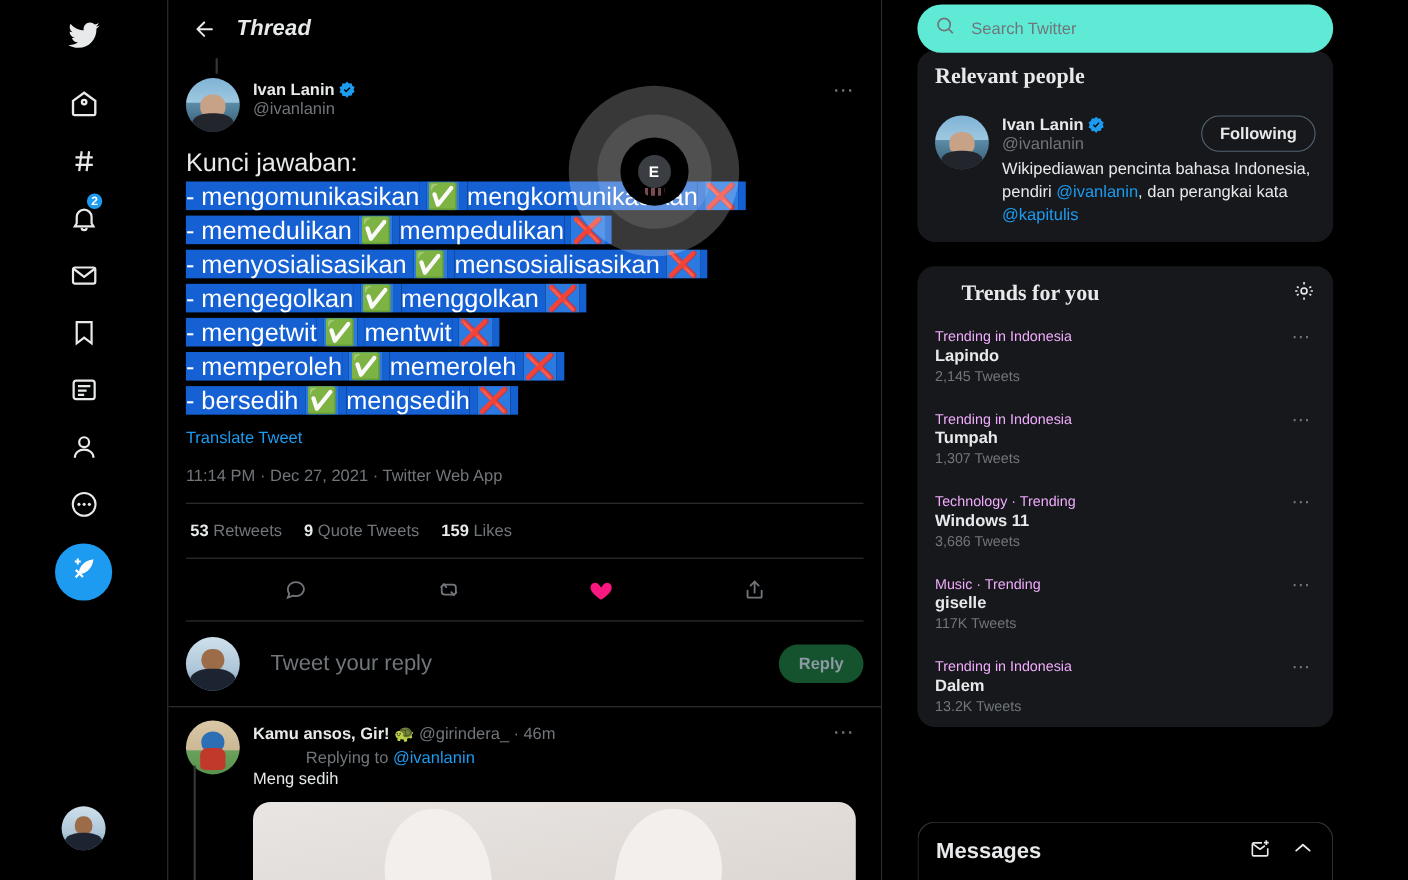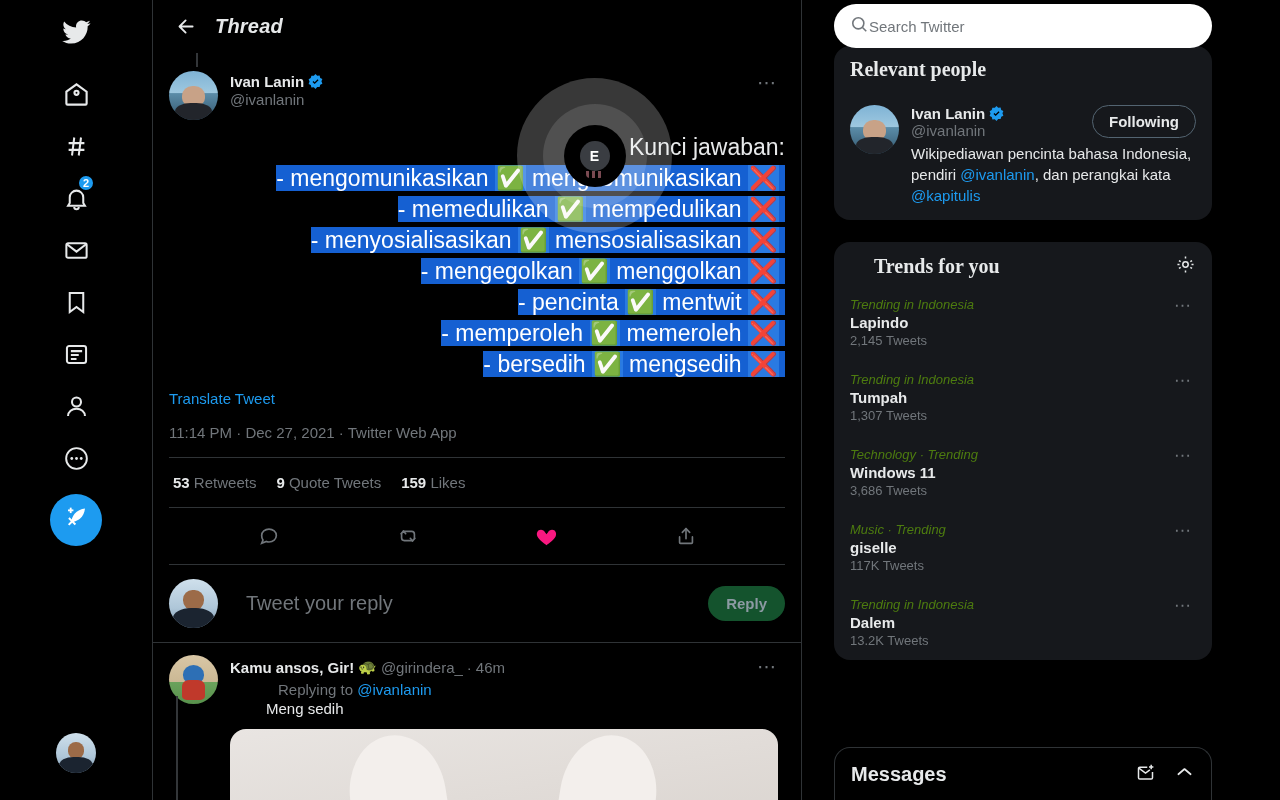--- a/index.html
+++ b/index.html
@@ -101,21 +101,21 @@
     font-size: 15px; font-weight: bold; color: #e7e9ea;
     display: flex; align-items: center; gap: 3px;
   }
   .verified { color: #1d9bf0; display: inline-flex; }
   .author-handle { font-size: 15px; color: #71767b; margin-top: 1px; }
   .more-dots {
     color: #71767b; font-size: 19px; line-height: 12px;
     padding: 6px 8px; cursor: pointer; letter-spacing: 1px;
   }
 
-  .tweet-body { margin-top: 12px; font-size: 23px; line-height: 31px; color: #e7e9ea; text-align: right; }
+  .tweet-body { margin-top: 12px; font-size: 23px; line-height: 31px; color: #e7e9ea; }
   .tweet-body .plain { display: block; }
   .sel-line { display: block; white-space: nowrap; }
   .sel { background: #1560d2; color: #fff; }
   .sel-mark { background: #2a7ae2; padding: 0 1px; }
   .translate-link { color: #1d9bf0; font-size: 15px; margin-top: 10px; cursor: pointer; display:inline-block;}
 
   .tweet-meta { color: #71767b; font-size: 15px; padding: 16px 0; }
   .divider { height: 1px; background: #2f3336; }
   .stats-row { display: flex; gap: 20px; padding: 16px 4px; font-size: 15px; color: #71767b; }
   .stats-row b { color: #e7e9ea; }
@@ -137,39 +137,39 @@
   .reply-tweet-avatar { width: 49px; height: 49px; flex: 0 0 49px; position: relative; }
   .thread-line-bottom {
     position: absolute; left: 23px; top: 53px; width: 2px; height: 200px; background: #333639;
   }
   .reply-content { flex: 1; margin-left: 12px; }
   .reply-header { display: flex; align-items: center; font-size: 15px; gap: 4px; }
   .reply-name { font-weight: bold; color: #e7e9ea; }
   .reply-handle, .reply-time { color: #71767b; }
   .replying-to { font-size: 15px; color: #71767b; margin-top: 2px; margin-left: 48px; }
   .replying-to .mention { color: #1d9bf0; }
-  .reply-text { font-size: 15px; color: #e7e9ea; margin-top: 2px; margin-left: 36px; }
+  .reply-text { font-size: 15px; color: #e7e9ea; margin-top: 2px; }
   .reply-image {
     margin-top: 12px; width: 548px; height: 120px; border-radius: 16px 16px 0 0;
     background: linear-gradient(170deg, #e9e5e2 0%, #d9d3ce 100%);
     position: relative; overflow: hidden;
   }
   .ear { position:absolute; top: 6px; width: 96px; height: 120px; background:#f3efec; border-radius: 50% 50% 30% 30%; }
   .ear-l { left: 120px; transform: rotate(-9deg); }
   .ear-r { left: 330px; transform: rotate(9deg); }
 
   
   .right {
     width: 478px; flex: 1; height: 800px; background:#000;
     padding: 0 16px 0 32px; position: relative; overflow: hidden;
   }
   .search-wrap { position: absolute; top: 4px; left: 32px; width: 378px; z-index: 5; }
   .search-bar {
-    height: 44px; background:#ffffff; border-radius: 22px;
-    display: flex; align-items: center; padding: 0 16px;
+    height: 44px; background:#5eead4; border-radius: 22px;
+    display: flex; align-items: center; gap: 14px; padding: 0 16px;
     cursor: text;
   }
   .search-placeholder { font-size: 15px; color: #71767b; }
 
   .panel {
     background: #16181c; border-radius: 16px; margin-top: 12px; overflow: hidden;
     width: 378px;
   }
   .panel-relevant { position: absolute; top: 34px; left: 32px; }
   .panel-title { font-size: 20px; font-weight: bold; padding: 12px 16px; font-family: Liberation Serif, serif; }
@@ -184,21 +184,21 @@
     background: transparent; color: #e7e9ea; border: 1px solid #536471;
     border-radius: 18px; font-size: 15px; font-weight: bold; padding: 7px 16px; cursor: pointer;
   }
   .rel-bio { font-size: 15px; line-height: 21px; margin-top: 4px; color:#e7e9ea; }
   .rel-bio .mention { color: #1d9bf0; }
 
   .panel-trends { position: absolute; top: 230px; left: 32px; }
   .trends-head { display: flex; align-items: center; justify-content: space-between; padding: 12px 16px 6px 16px; }
   .trends-head .panel-title { padding: 0; margin-left: 24px; }
   .trend-item { padding: 12px 16px; display: flex; justify-content: space-between; align-items: flex-start; cursor: pointer; }
-  .trend-cat { font-size: 13px; color: #4d7c0f; font-style: italic; }
+  .trend-cat { font-size: 13px; color: #f0abfc; }
   .trend-name { font-size: 15px; font-weight: bold; margin-top: 2px; }
   .trend-count { font-size: 13px; color: #71767b; margin-top: 2px; }
   .trend-dots { color: #71767b; font-size: 17px; line-height: 10px; letter-spacing:1px; padding: 4px; cursor:pointer;}
 
   .messages-bar {
     position: absolute; bottom: 0; left: 32px; width: 378px; height: 53px;
     background: #000; border: 1px solid #2f3336; border-bottom: none;
     border-radius: 16px 16px 0 0;
     display: flex; align-items: center; justify-content: space-between;
     padding: 0 16px;
@@ -358,21 +358,21 @@
         <span class="plain">Kunci jawaban:</span>
 
         <span class="sel-line"><span class="sel">- mengomunikasikan</span><span class="sel"> </span><span class="sel-mark">✅</span><span class="sel">&nbsp;</span><span class="sel">mengkomunikasikan</span><span class="sel"> </span><span class="sel-mark">❌</span><span class="sel">&nbsp;</span></span>
 
         <span class="sel-line"><span class="sel">- memedulikan</span><span class="sel"> </span><span class="sel-mark">✅</span><span class="sel">&nbsp;</span><span class="sel">mempedulikan</span><span class="sel"> </span><span class="sel-mark">❌</span><span class="sel">&nbsp;</span></span>
 
         <span class="sel-line"><span class="sel">- menyosialisasikan</span><span class="sel"> </span><span class="sel-mark">✅</span><span class="sel">&nbsp;</span><span class="sel">mensosialisasikan</span><span class="sel"> </span><span class="sel-mark">❌</span><span class="sel">&nbsp;</span></span>
 
         <span class="sel-line"><span class="sel">- mengegolkan</span><span class="sel"> </span><span class="sel-mark">✅</span><span class="sel">&nbsp;</span><span class="sel">menggolkan</span><span class="sel"> </span><span class="sel-mark">❌</span><span class="sel">&nbsp;</span></span>
 
-        <span class="sel-line"><span class="sel">- pencinta</span><span class="sel"> </span><span class="sel-mark">✅</span><span class="sel">&nbsp;</span><span class="sel">mentwit</span><span class="sel"> </span><span class="sel-mark">❌</span><span class="sel">&nbsp;</span></span>
+        <span class="sel-line"><span class="sel">- mengetwit</span><span class="sel"> </span><span class="sel-mark">✅</span><span class="sel">&nbsp;</span><span class="sel">mentwit</span><span class="sel"> </span><span class="sel-mark">❌</span><span class="sel">&nbsp;</span></span>
 
         <span class="sel-line"><span class="sel">- memperoleh</span><span class="sel"> </span><span class="sel-mark">✅</span><span class="sel">&nbsp;</span><span class="sel">memeroleh</span><span class="sel"> </span><span class="sel-mark">❌</span><span class="sel">&nbsp;</span></span>
 
         <span class="sel-line"><span class="sel">- bersedih</span><span class="sel"> </span><span class="sel-mark">✅</span><span class="sel">&nbsp;</span><span class="sel">mengsedih</span><span class="sel"> </span><span class="sel-mark">❌</span><span class="sel">&nbsp;</span></span>
       </div>
 
       <div class="translate-link">Translate Tweet</div>
 
       <div class="tweet-meta">11:14 PM · Dec 27, 2021 · Twitter Web App</div>
 

